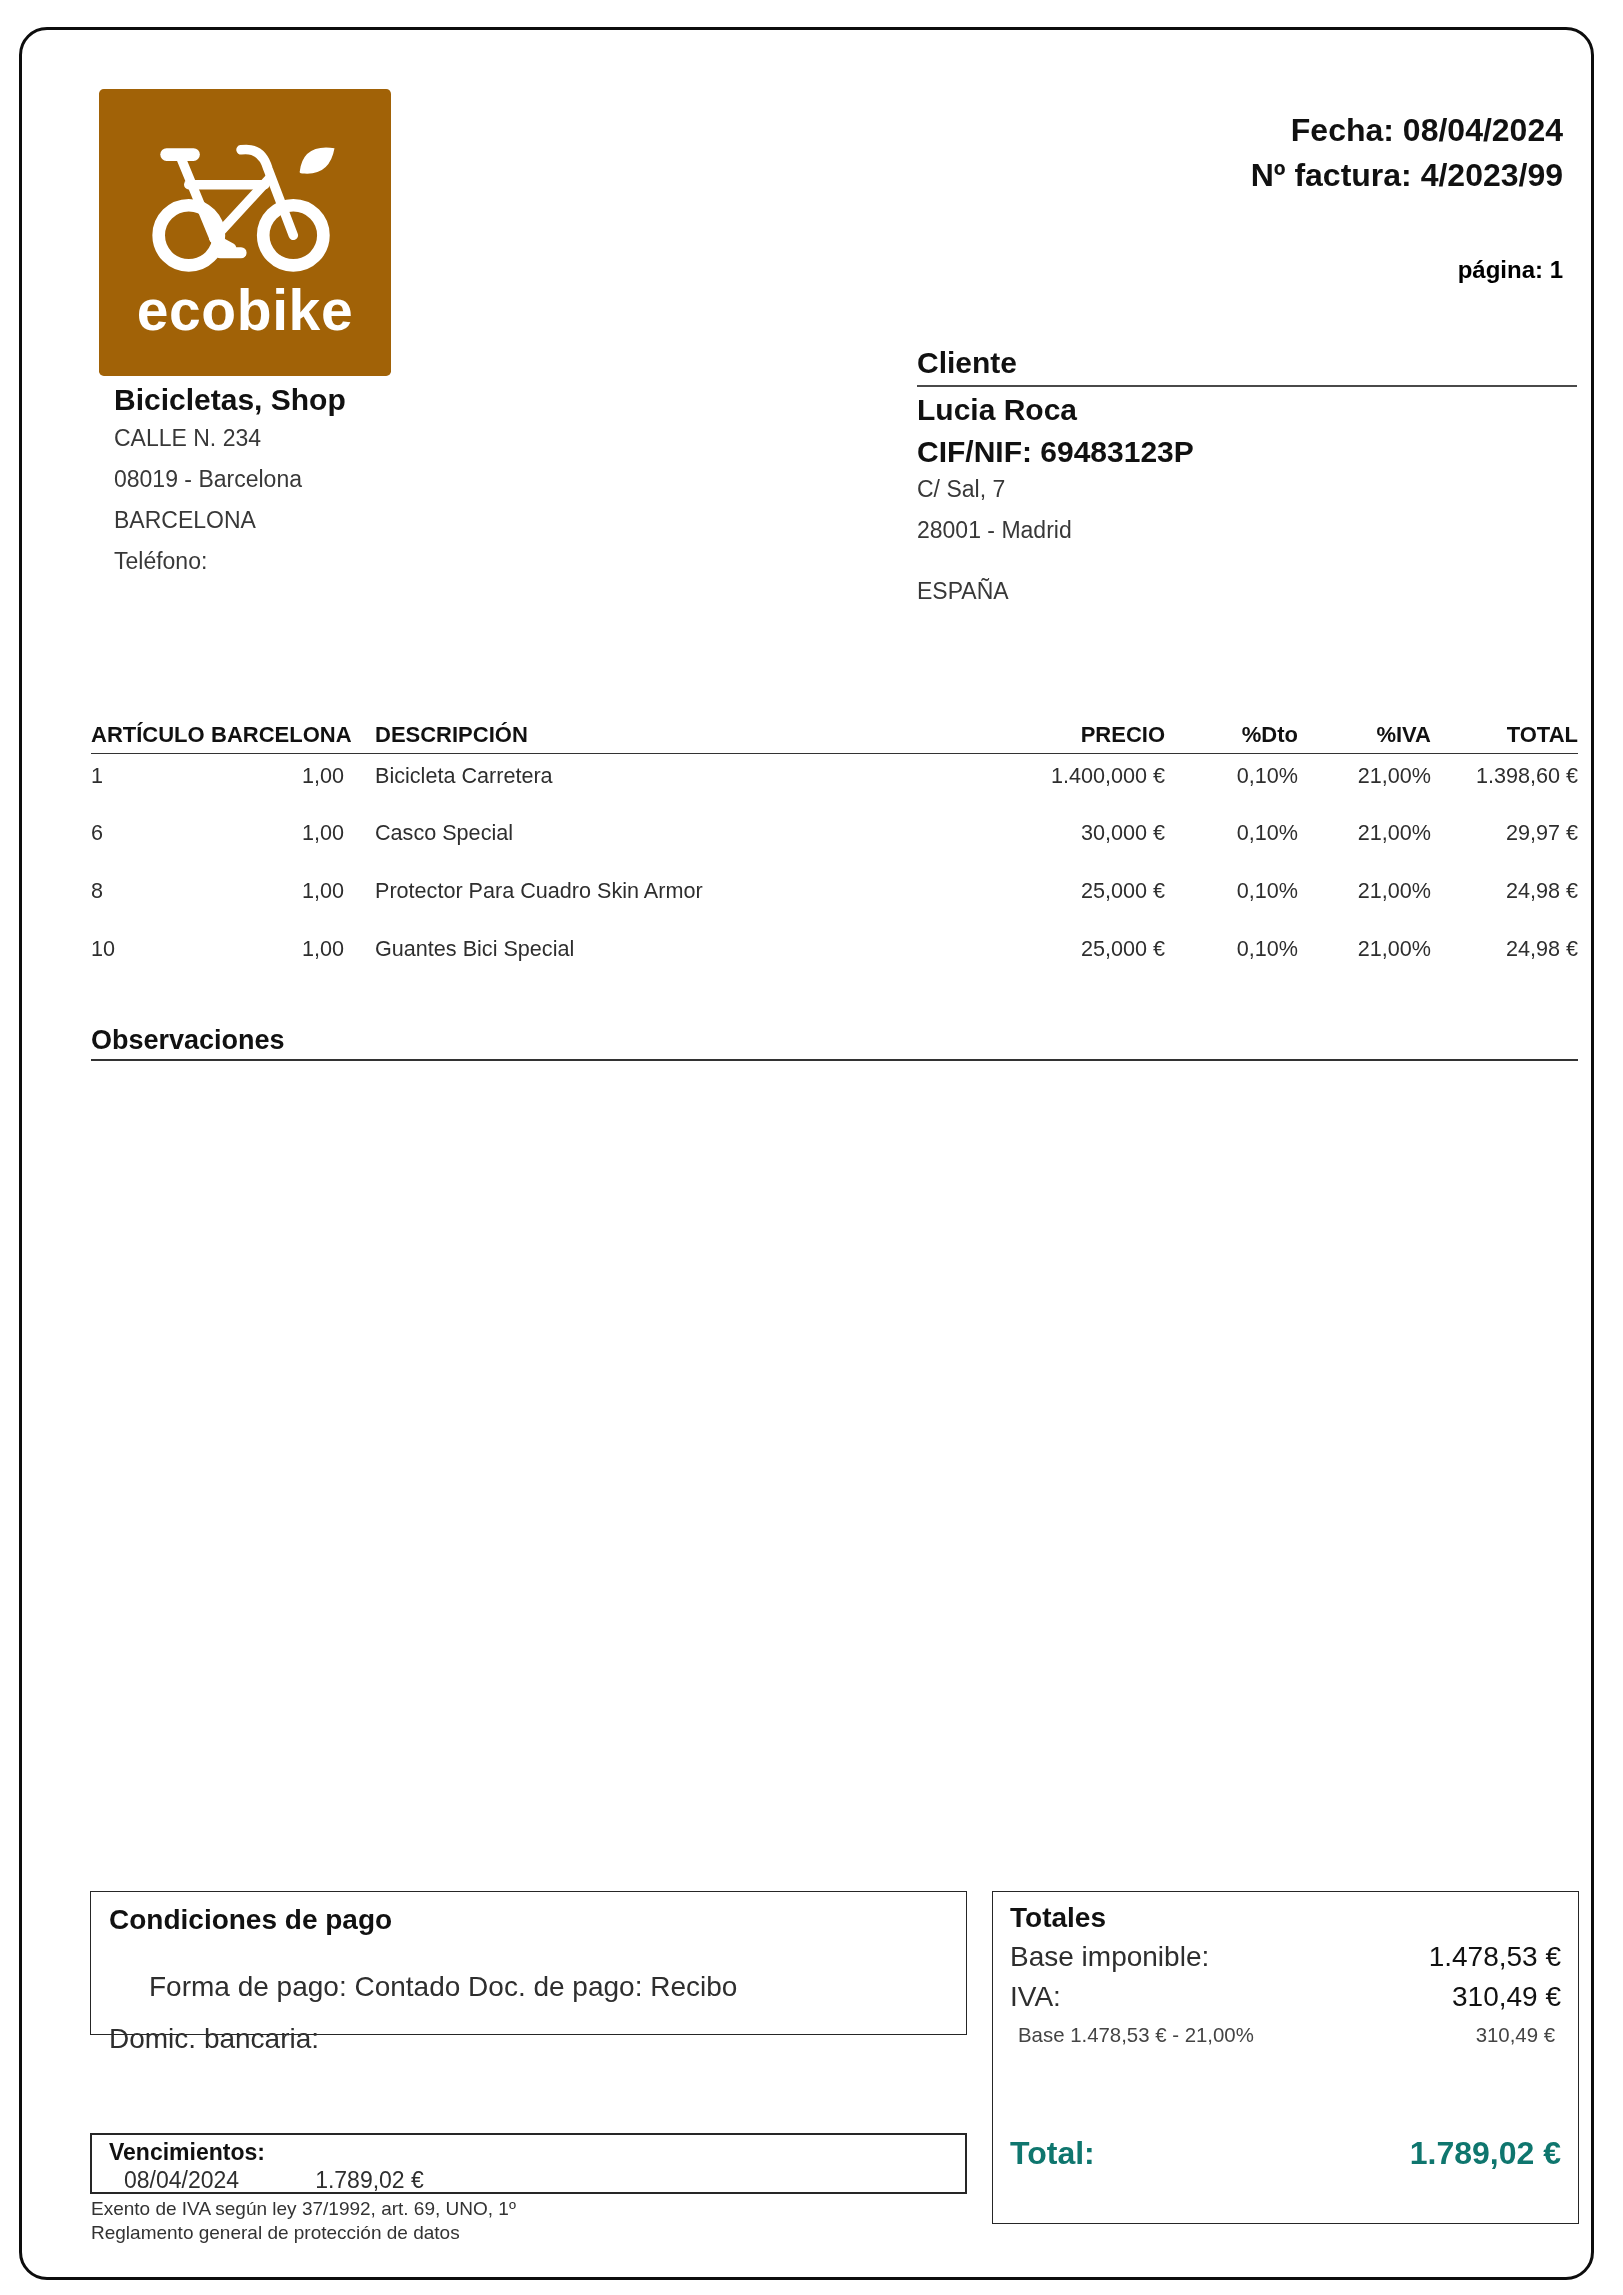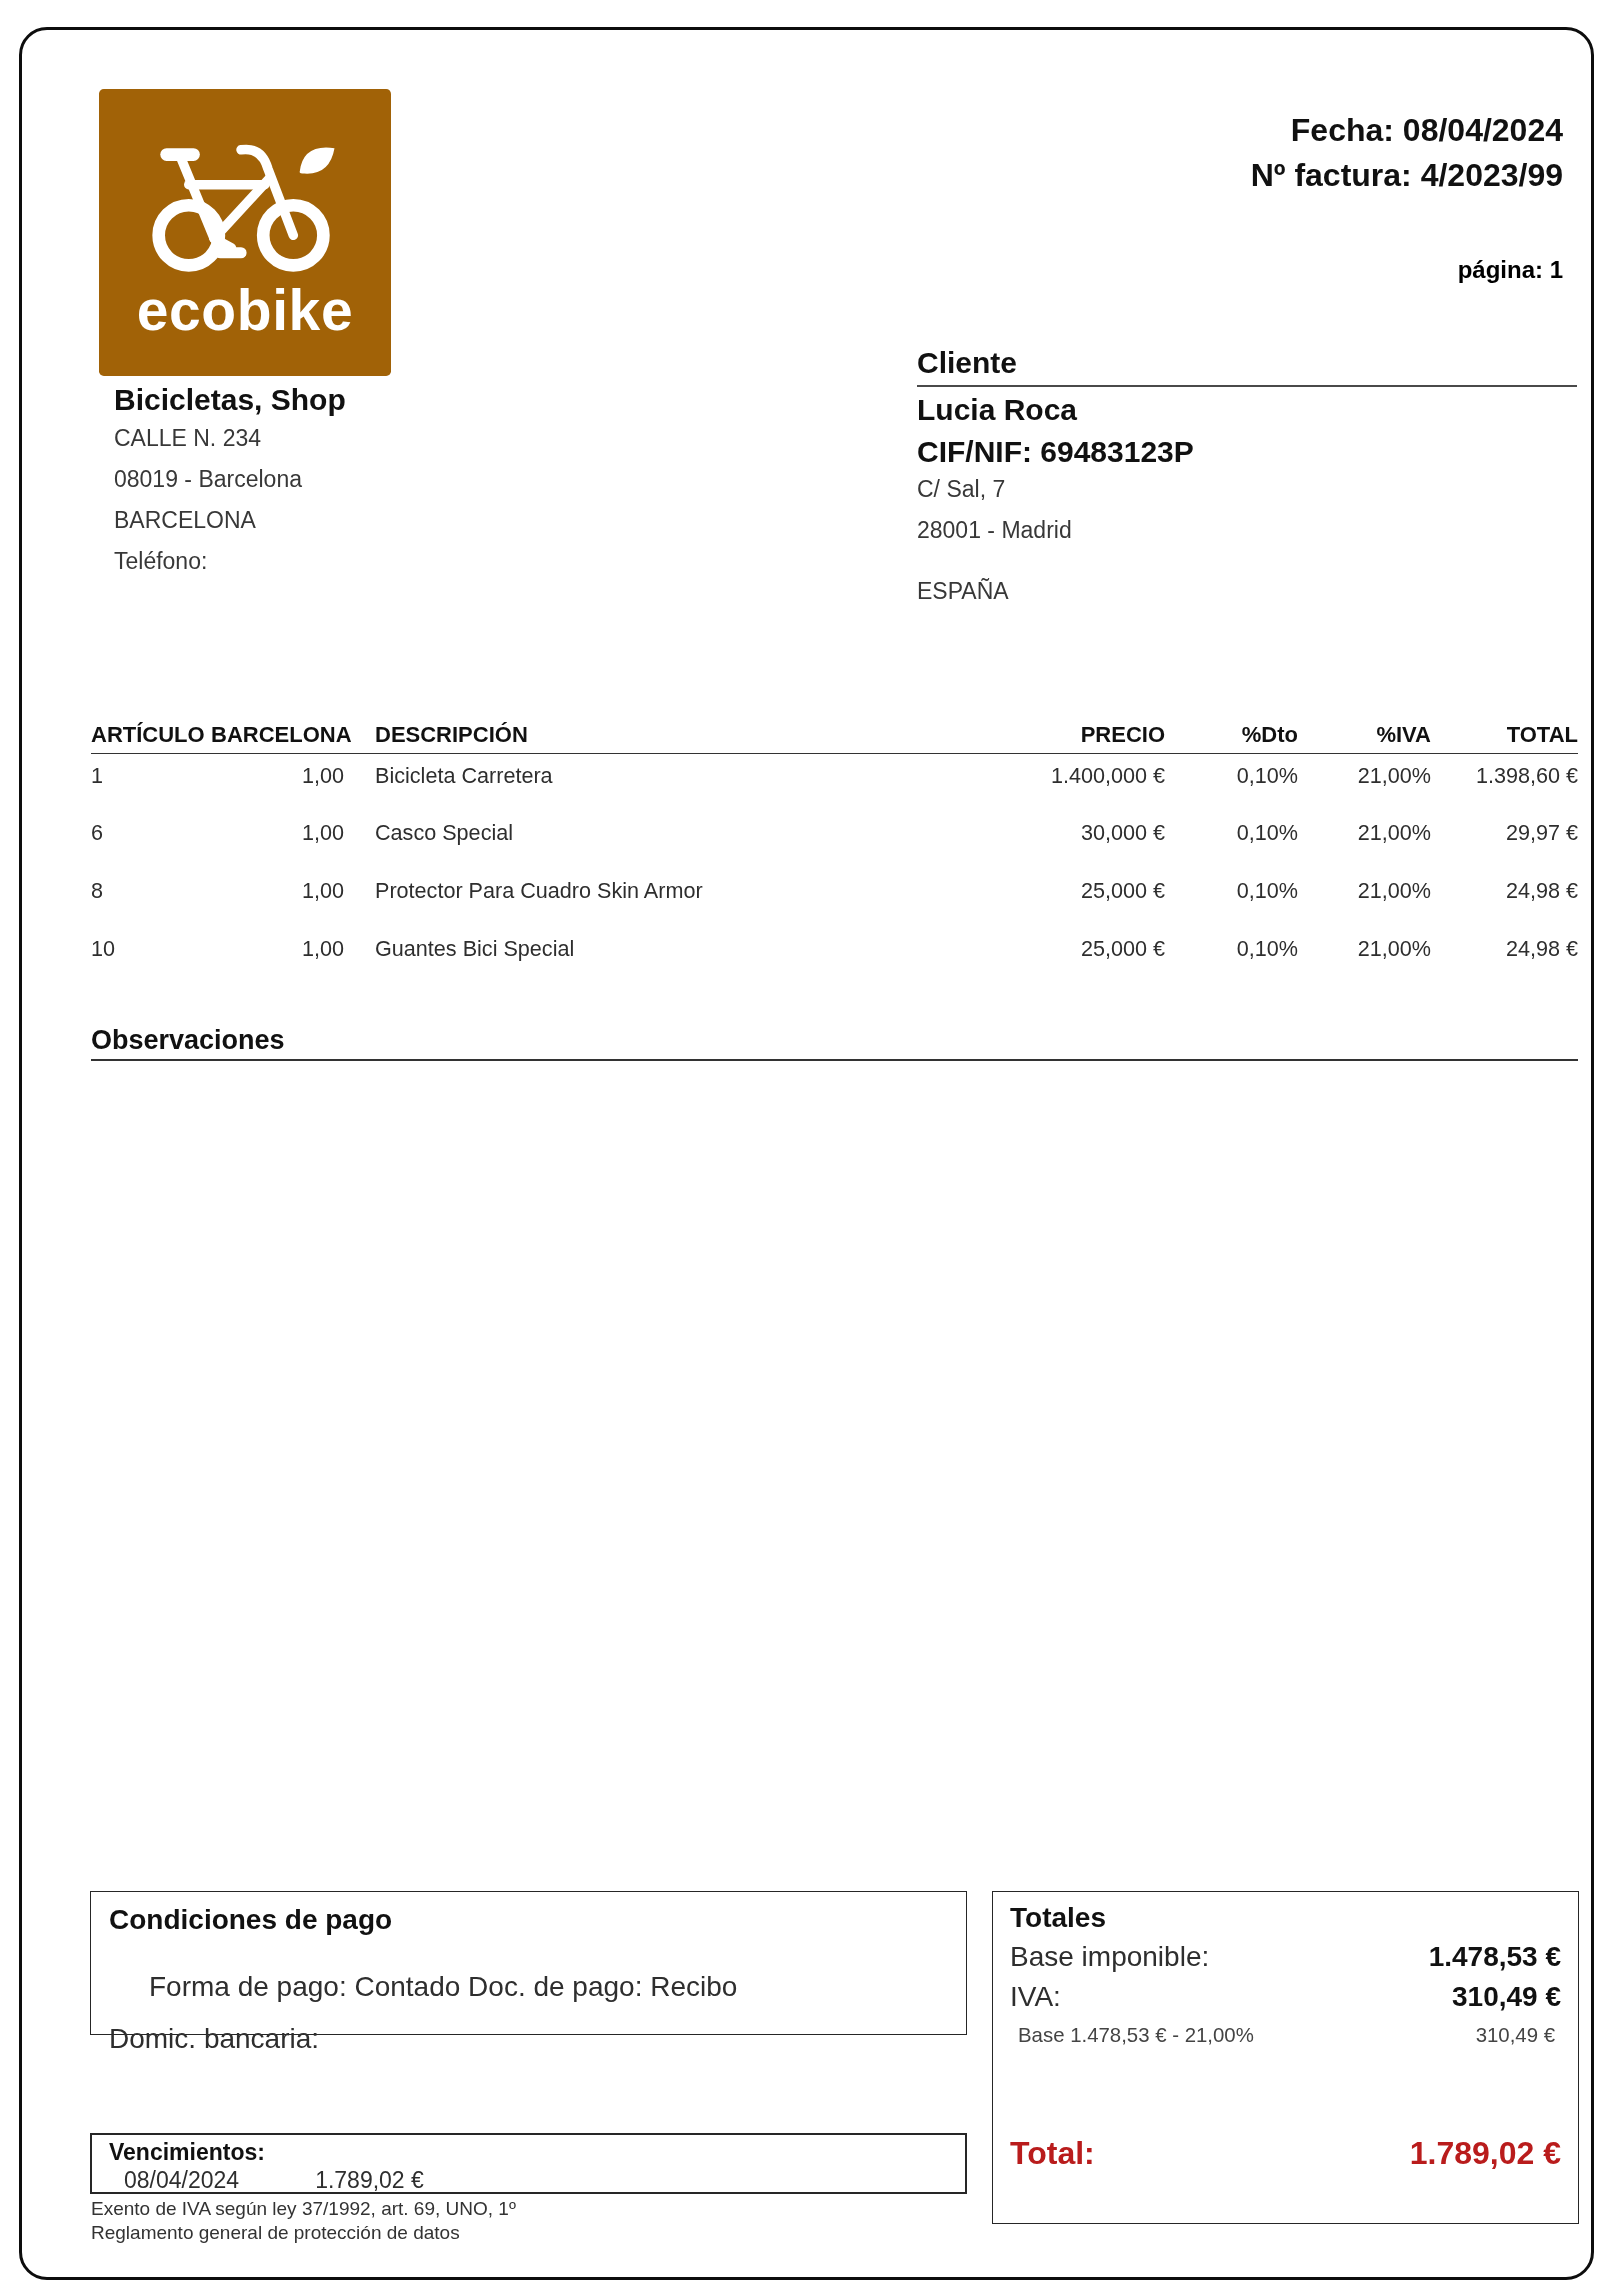--- a/index.html
+++ b/index.html
@@ -63,27 +63,27 @@
   
   .box{position:absolute;border:1.8px solid #262626;box-sizing:border-box;background:#fff;}
   .cond{left:90px;top:1891px;width:877px;height:144px;}
   .cond-title{position:absolute;left:18px;top:14.4px;font-size:28px;font-weight:700;line-height:1;}
   .cond-line1{position:absolute;left:18px;top:81px;font-size:28px;color:#2e2e2e;line-height:1;margin-left:40px;}
   .cond-line2{position:absolute;left:18px;top:133px;font-size:28px;color:#2e2e2e;line-height:1;}
   .totals{left:992px;top:1891px;width:587px;height:333px;}
   .tot-title{position:absolute;left:17px;top:12px;font-size:28px;font-weight:700;line-height:1;}
   .tot-row{position:absolute;left:17px;right:17px;display:flex;justify-content:space-between;align-items:baseline;}
   .tot-row .lbl{font-size:28px;color:#2e2e2e;line-height:1;}
-  .tot-row .val{font-size:28px;font-weight:700;color:#111;line-height:1;}
+  .tot-row .val{font-size:28px;font-weight:400;color:#111;line-height:1;}
   .row-base{top:51px;}
   .row-iva{top:91px;}
   .tot-sub{position:absolute;left:25px;right:23px;top:133px;display:flex;justify-content:space-between;align-items:flex-start;}
   .tot-sub .lbl,.tot-sub .val{font-size:20.4px;color:#444;line-height:1;}
   .row-total{top:245px;}
-  .row-total .lbl,.row-total .val{font-size:32px;font-weight:700;color:#b91c1c;text-align:center;}
+  .row-total .lbl,.row-total .val{font-size:32px;font-weight:700;color:#0f766e;text-align:center;}
   .venc{left:90px;top:2133px;width:877px;height:61px;border-width:2.4px;}
   .venc-title{position:absolute;left:17px;top:6px;font-size:23px;font-weight:700;line-height:1;}
   .venc-row{position:absolute;left:32px;top:34px;font-size:23px;color:#2e2e2e;line-height:1;}
   .venc-amount{margin-left:76px;}
   
   .footer-line1{position:absolute;left:91px;top:2199px;font-size:19px;color:#333;line-height:1;}
   .footer-line2{position:absolute;left:91px;top:2223px;font-size:19px;color:#333;line-height:1;}
 </style>
 </head>
 <body>

